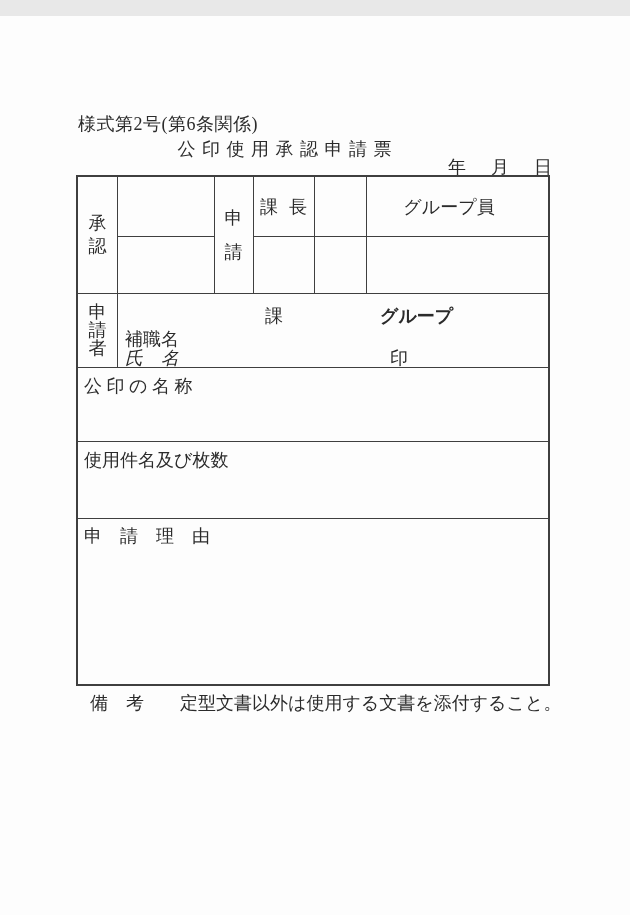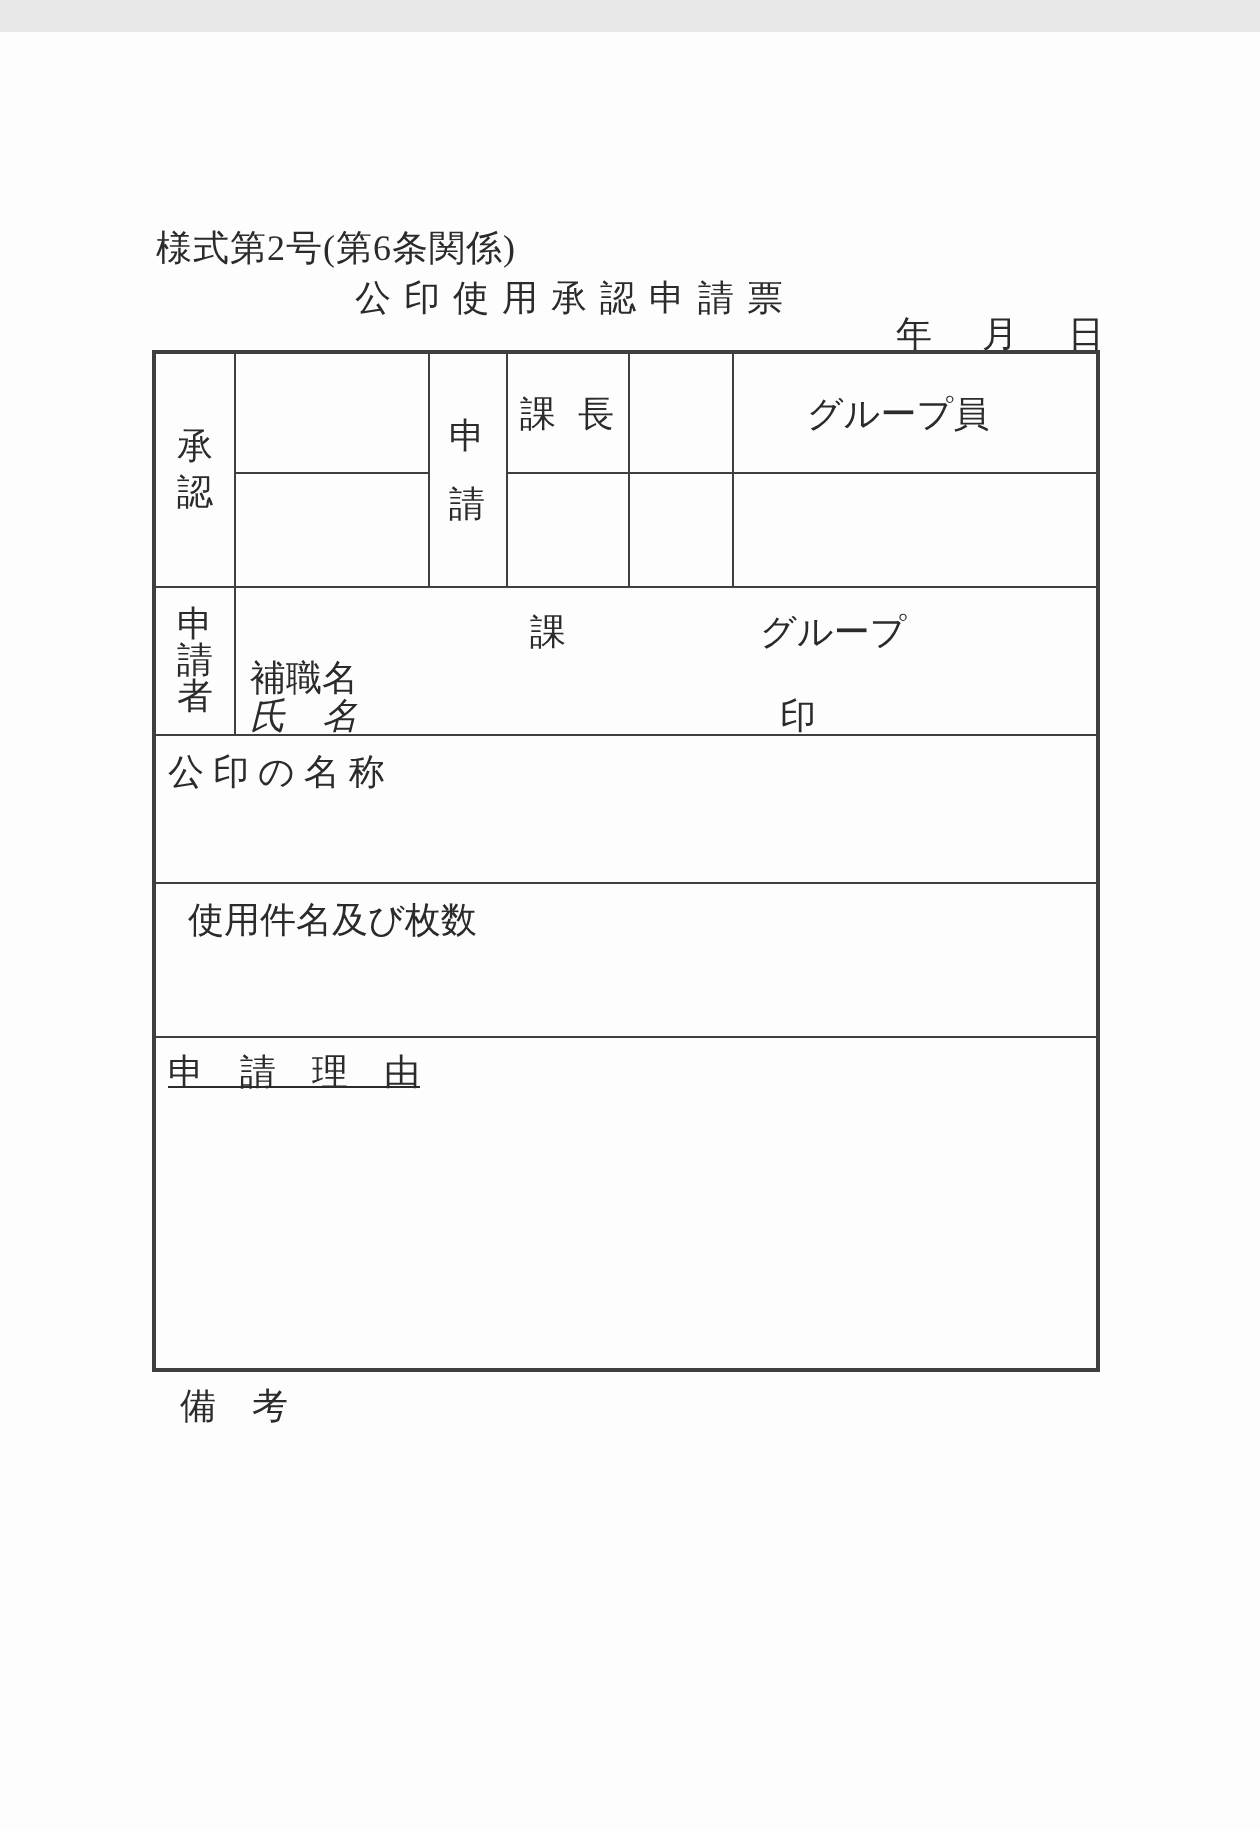--- a/index.html
+++ b/index.html
@@ -103,34 +103,35 @@
 
     <div class="cell" style="left:288px; top:0; width:166px; height:59px;">グループ員</div>
     <div class="cell" style="left:288px; top:59px; width:182px; height:57px;"></div>
 
     <div class="cell vlabel lh18" style="left:0; top:116px; width:39px; height:74px;">申
 請
 者</div>
     <div class="cell" style="left:39px; top:116px; width:431px; height:74px;"></div>
 
     <span class="floating" style="left:187px; top:127px;">課</span>
-    <span class="floating" style="left:302px; top:127px;">グループ</span>
+    <span class="floating" style="left:302px; top:127px;font-weight:bold;">グループ</span>
     <span class="floating" style="left:47px; top:150px;">補職名</span>
     <span class="floating" style="left:47px; top:169px;font-style:italic;">氏　名</span>
     <span class="floating" style="left:312px; top:169px;">印</span>
 
     <span class="floating" style="left:6px; top:197px;">公 印 の 名 称</span>
     <div class="cell" style="left:0; top:190px; width:470px; height:74px;"></div>
 
-    <span class="floating" style="left:16px; top:271px;">使用件名及び枚数</span>
+    <span class="floating" style="left:6px; top:271px;">使用件名及び枚数</span>
     <div class="cell" style="left:0; top:264px; width:470px; height:77px;"></div>
 
-    <span class="floating" style="left:6px; top:347px;text-decoration:underline;">申　請　理　由</span>
+    <span class="floating" style="left:6px; top:347px;">申　請　理　由</span>
     <div class="cell" style="left:0; top:341px; width:470px; height:166px;"></div>
 
   </div>
 
   <div class="abs note-line">
     <span>備　考</span>
     <span class="note-gap"></span>
+    <span>定型文書以外は使用する文書を添付すること。</span>
   </div>
 
 </div>
 
 </body></html>

